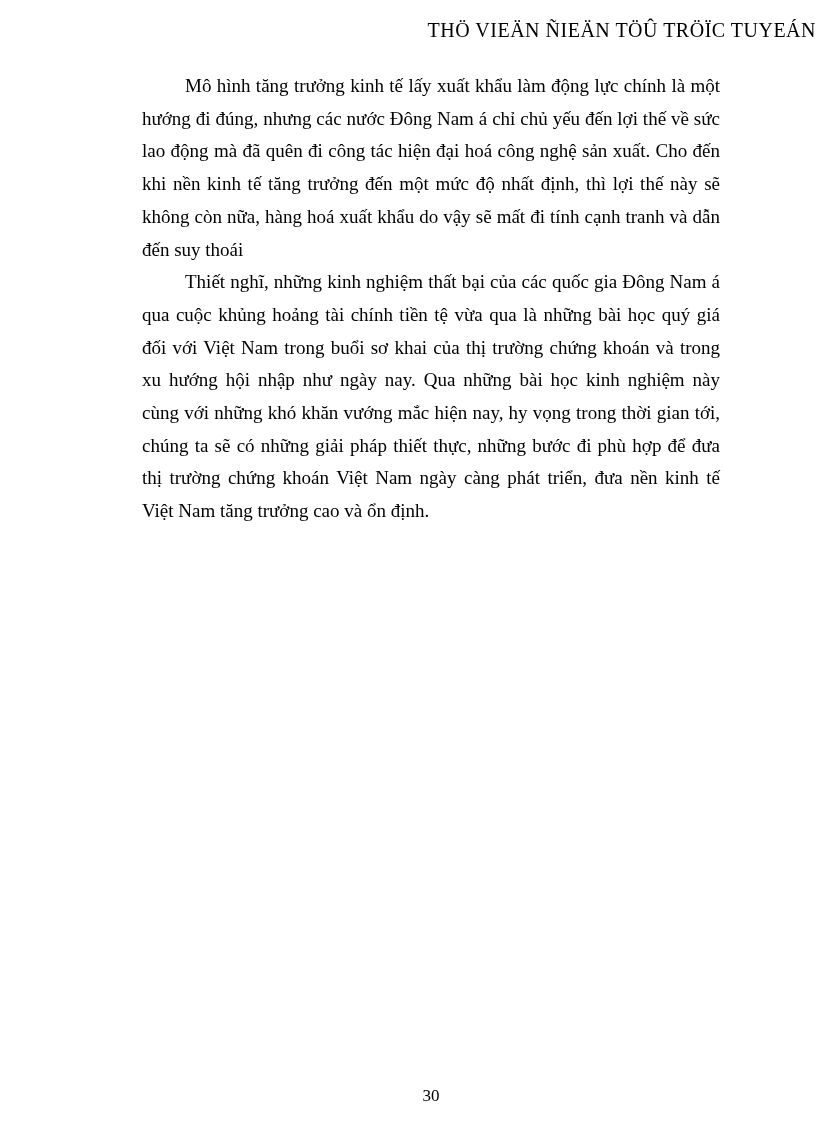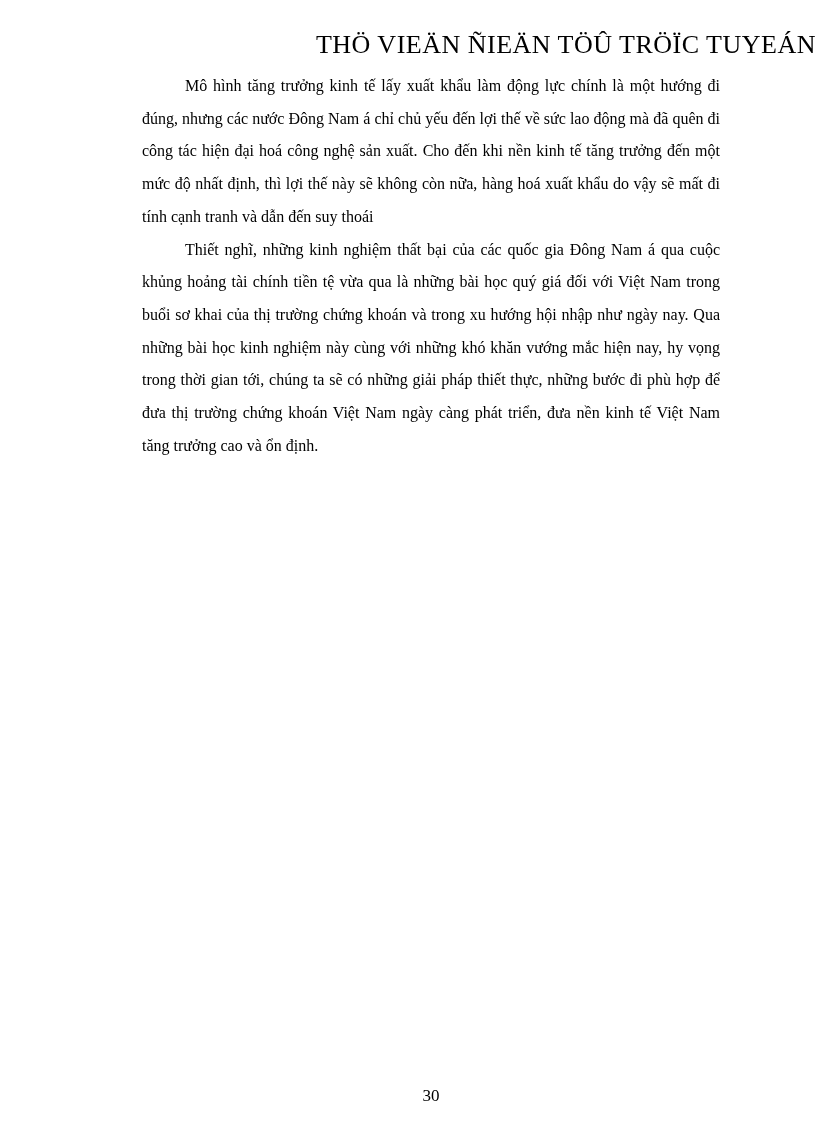--- a/index.html
+++ b/index.html
@@ -9,35 +9,35 @@
     width: 816px;
     height: 1123px;
     background: #ffffff;
     font-family: "Liberation Serif", "DejaVu Serif", serif;
     color: #000000;
     overflow: hidden;
     margin: 0 auto;
   }
   .watermark-header {
     position: absolute;
-    top: 30px;
+    top: 19px;
     right: 0px;
     left: 142px;
     text-align: right;
-    font-size: 26px;
+    font-size: 20px;
     letter-spacing: 0.5px;
     white-space: nowrap;
     color: #000000;
   }
   .content {
     position: absolute;
     top: 70px;
     left: 142px;
     width: 578px;
-    font-size: 16px;
+    font-size: 19px;
     line-height: 32.7px;
     text-align: justify;
   }
   .content p {
     text-indent: 43px;
     margin: 0;
   }
   .page-footer {
     position: absolute;
     top: 1086px;

